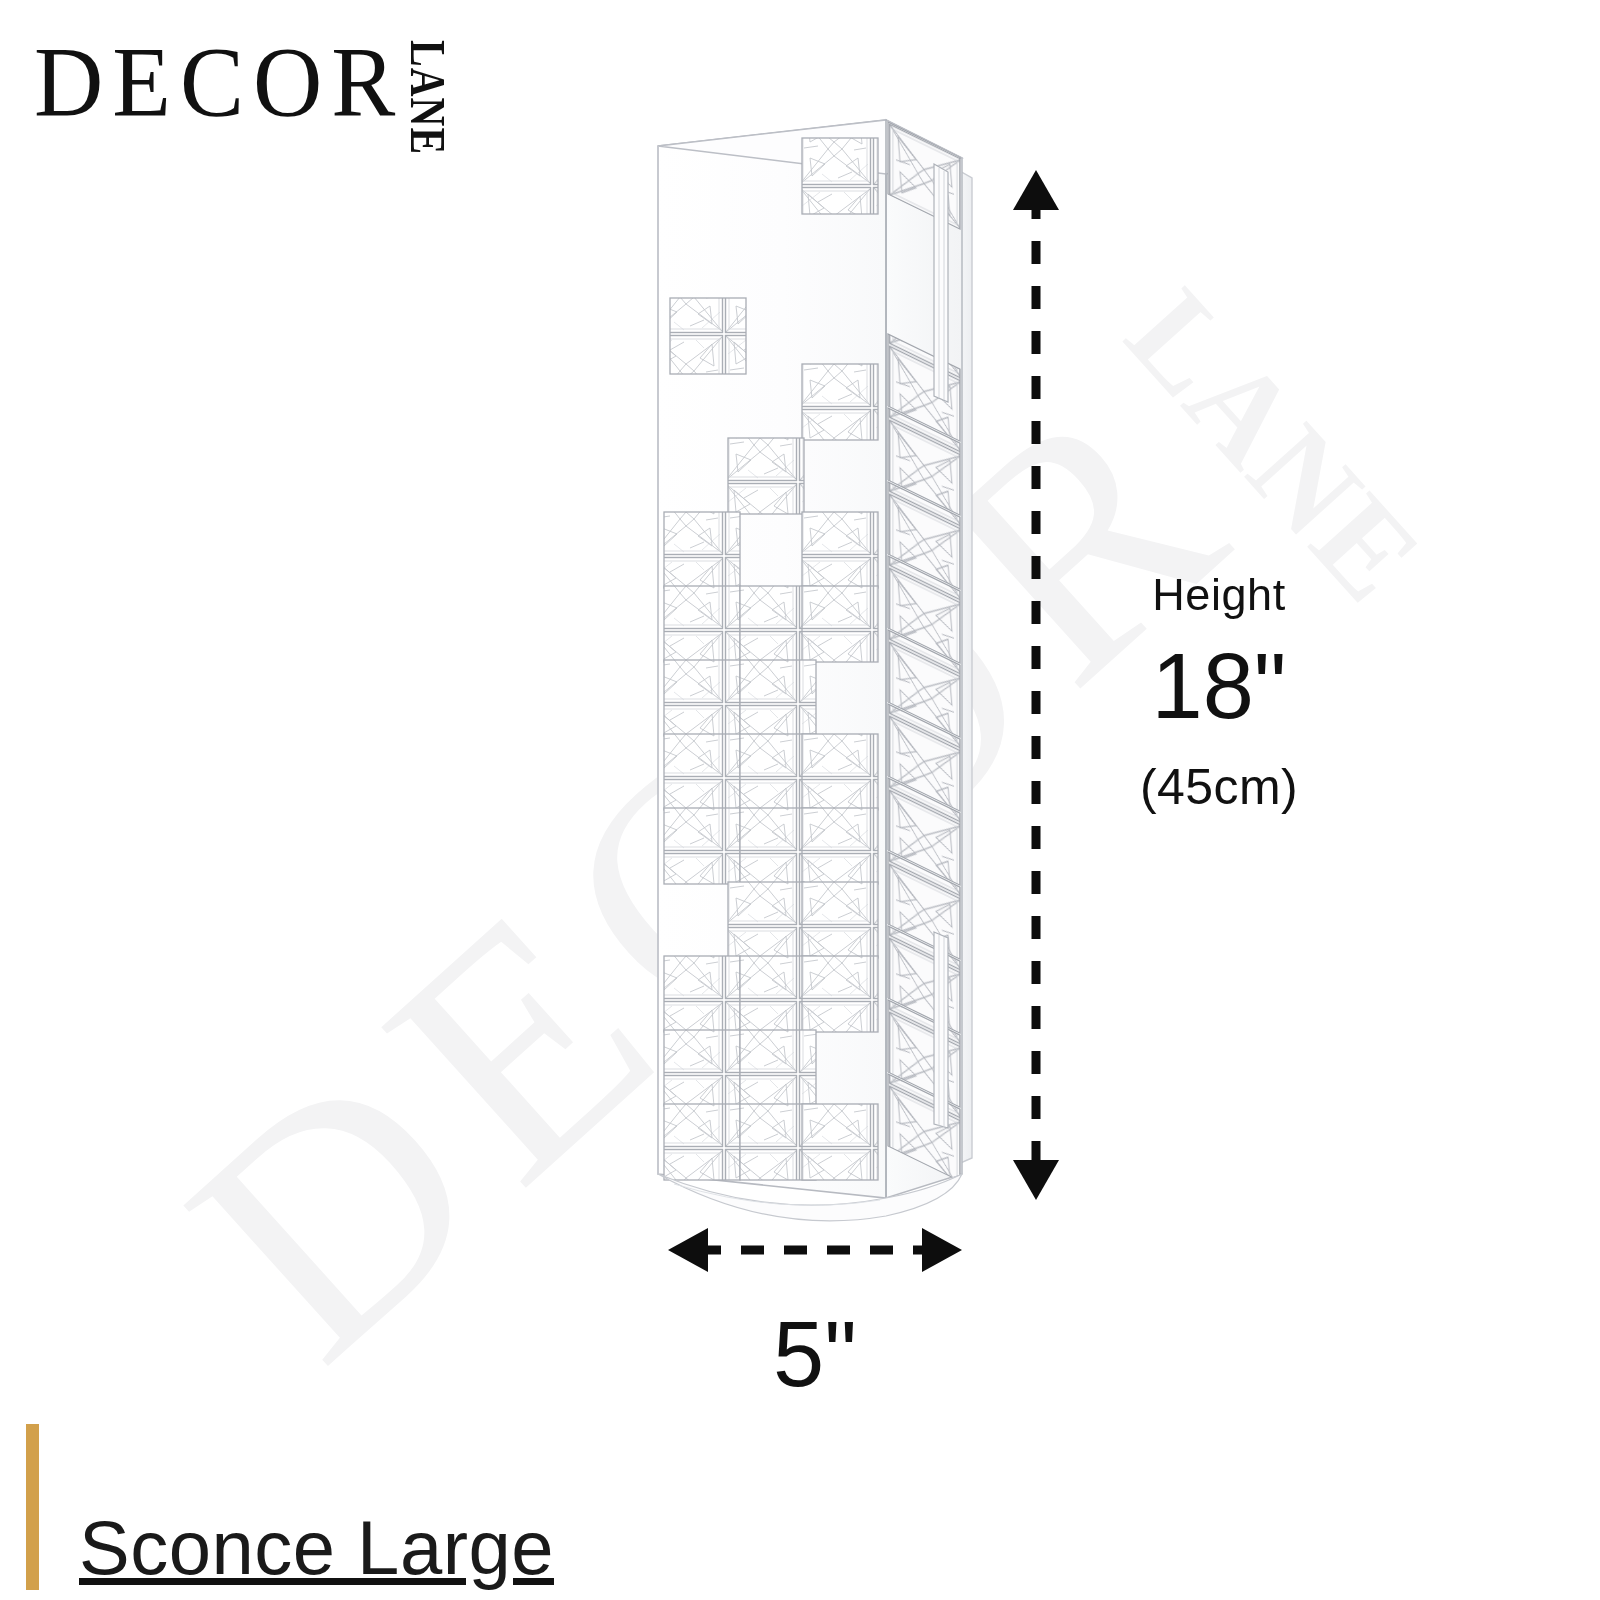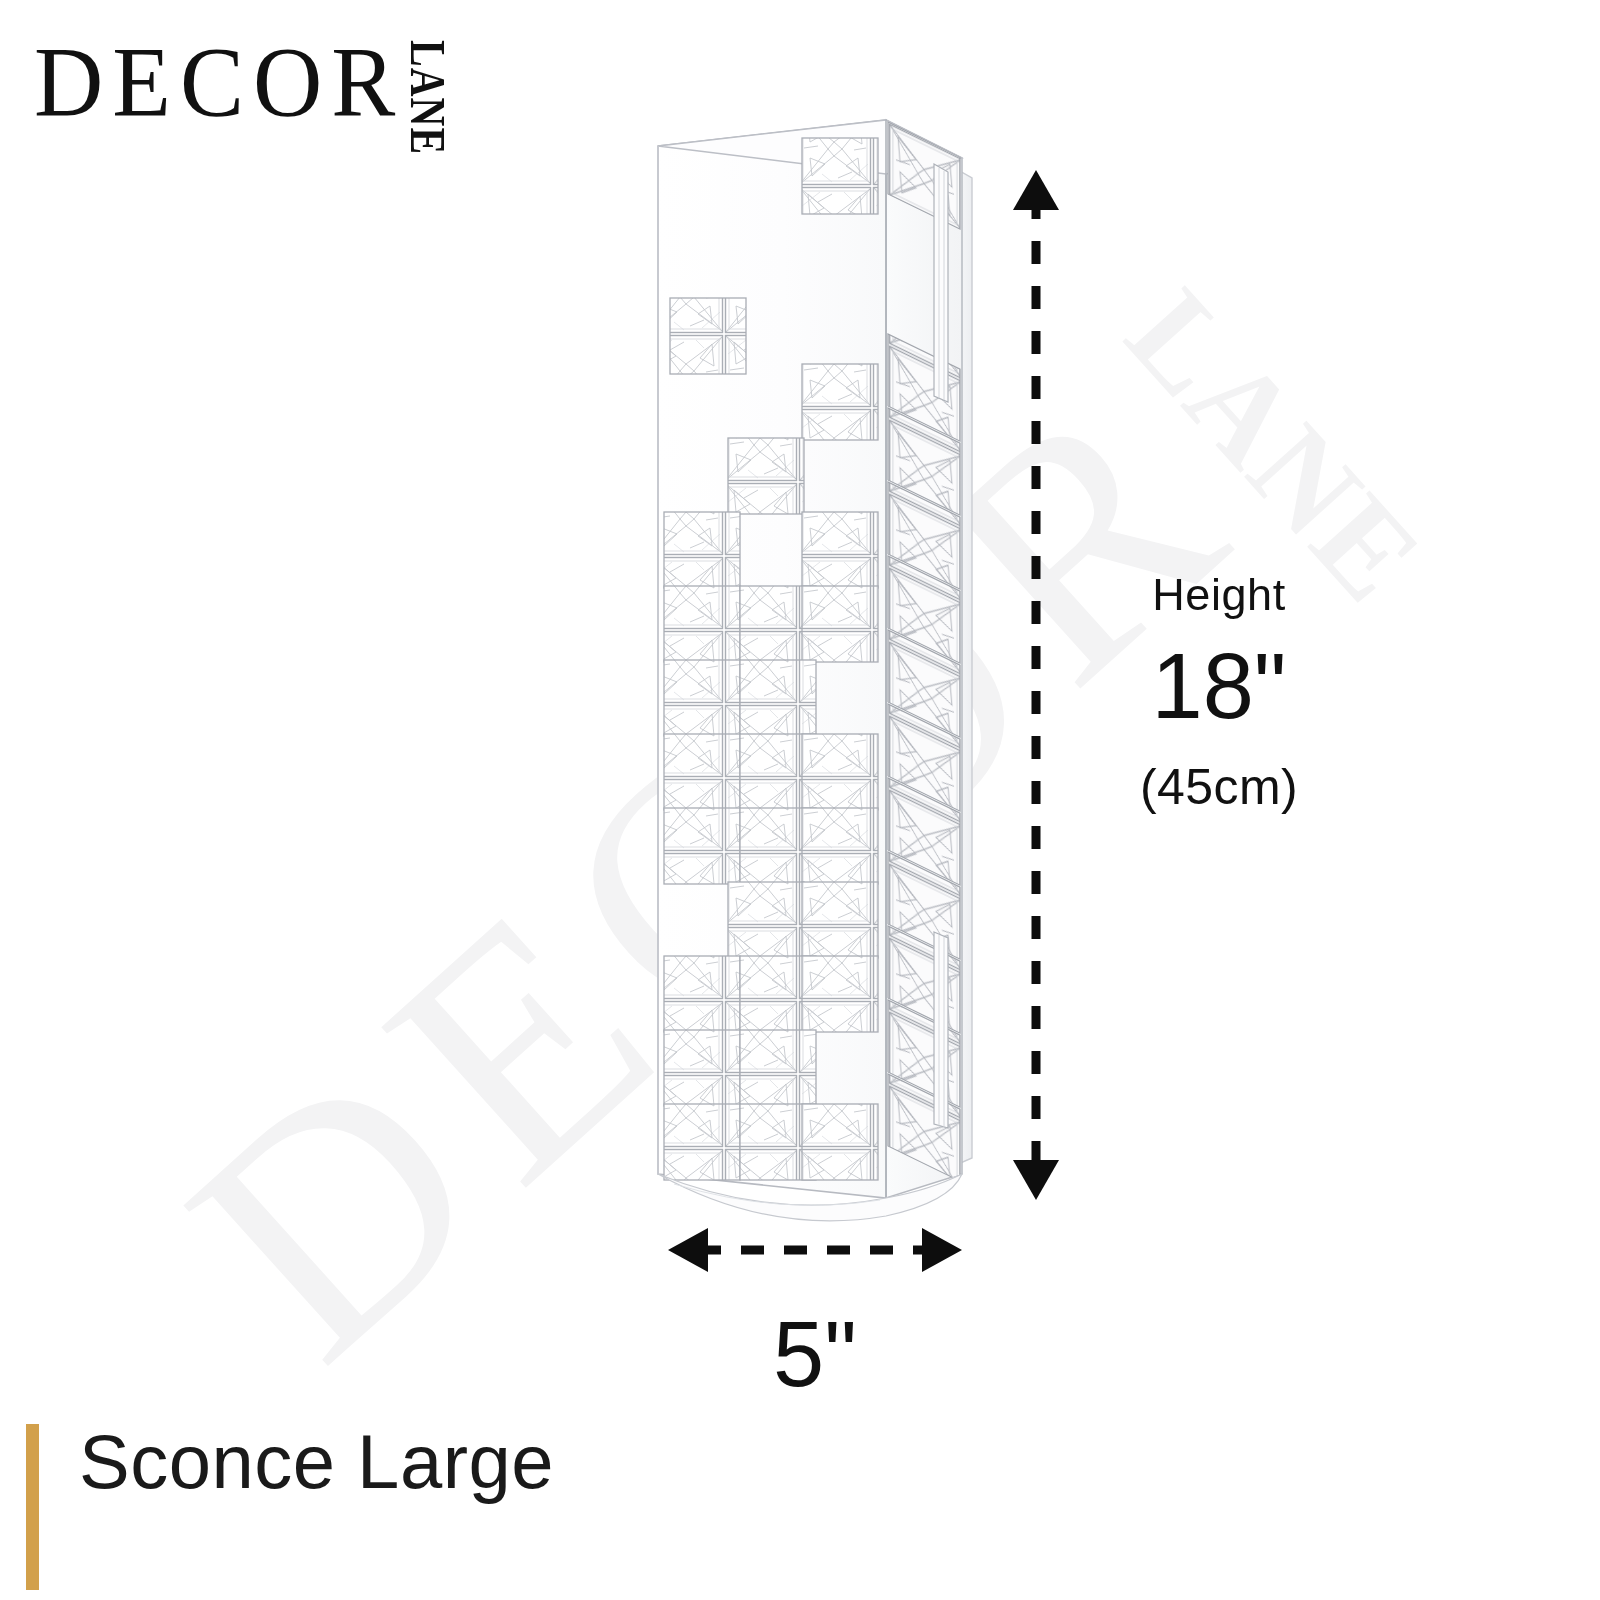--- a/index.html
+++ b/index.html
@@ -96,21 +96,21 @@
   .dim-label .dl-value {
     font-size:92px; font-weight:400; letter-spacing:0px; line-height:1.15; margin-top:14px;
   }
   .dim-label .dl-metric {
     font-size:50px; font-weight:400; letter-spacing:.4px; line-height:1.15; margin-top:20px;
   }
   #label-height { left:1064px; top:570px; width:310px; }
   #label-length { left:650px; top:1288px; width:330px; }
 
   
-  #footer { position:absolute; left:26px; top:1424px; display:flex; align-items:flex-start; z-index:6; }
+  #footer { position:absolute; left:26px; top:1424px; display:flex; align-items:flex-end; z-index:6;text-decoration:underline; }
   #footer .accent-bar {
     width:13px; height:166px; background:#d2a04b; flex:none;
   }
   #footer .product-title {
     margin-left:40px;
     font-size:76px; font-weight:400; letter-spacing:.5px; color:#1a1a1a;
     line-height:1; white-space:nowrap; padding-bottom:4px;
   }
 </style>
 </head>

